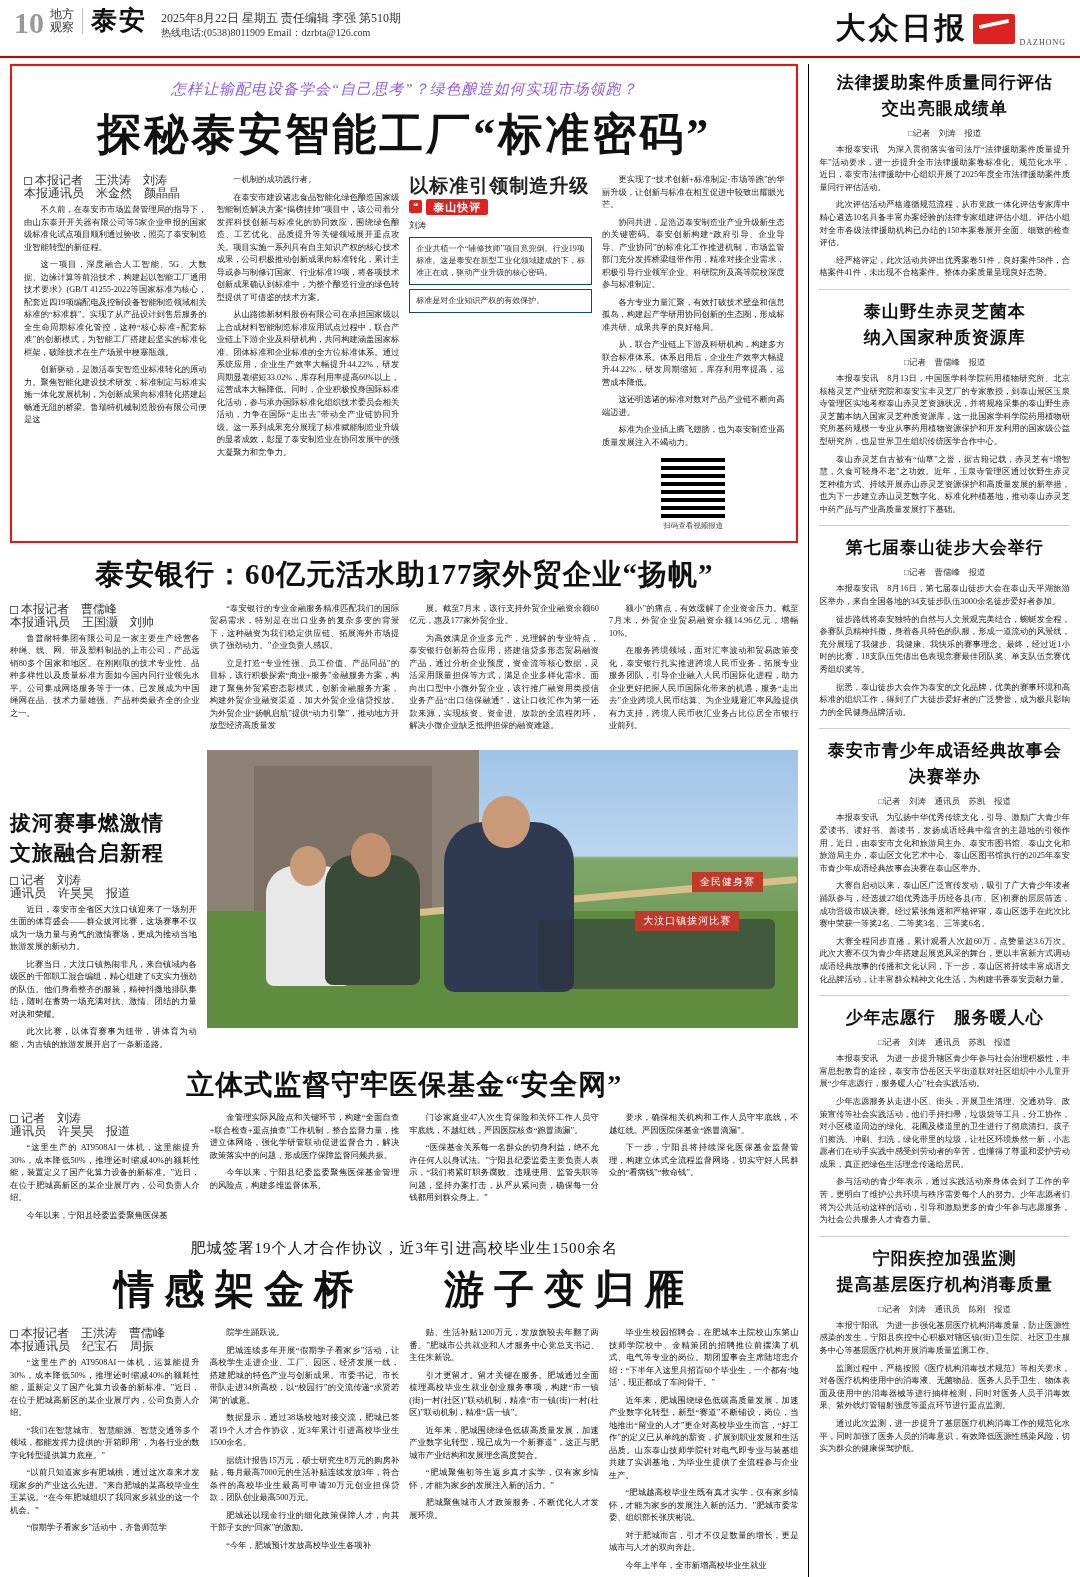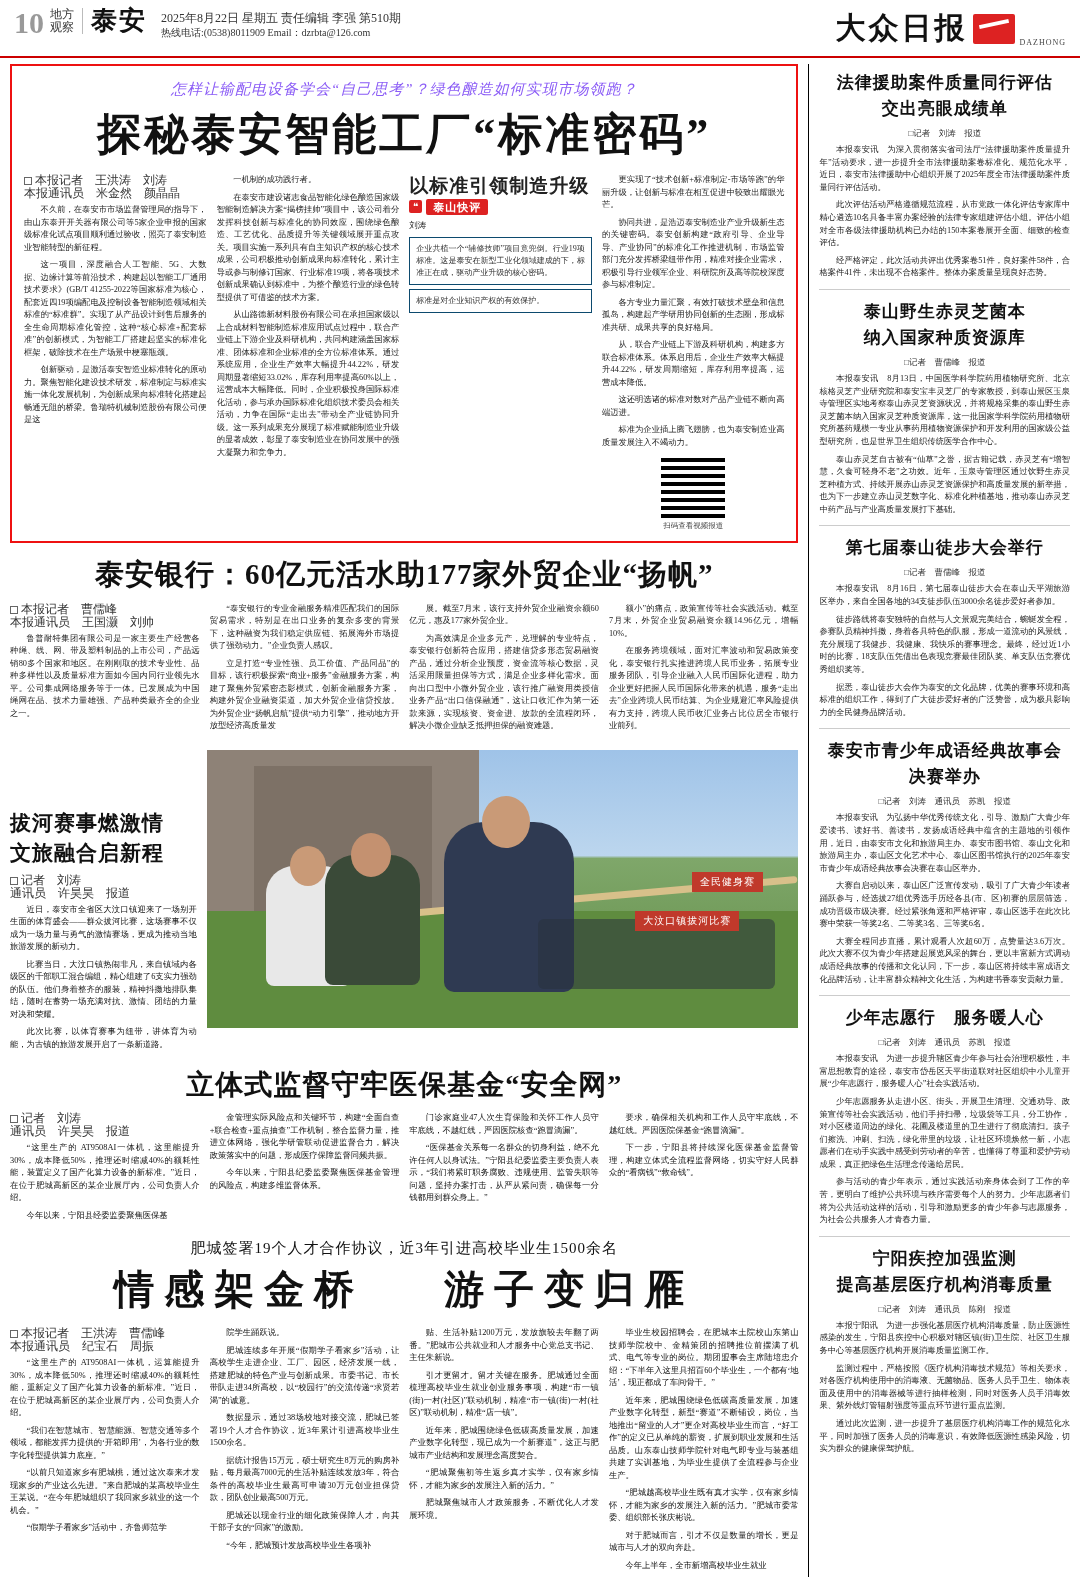--- a/index.html
+++ b/index.html
@@ -172,21 +172,21 @@
         </div>
         <div class="col" style="width:25%">
           <p>“泰安银行的专业金融服务精准匹配我们的国际贸易需求，特别是在出口业务的复杂多变的背景下，这种融资为我们稳定供应链、拓展海外市场提供了强劲动力。”企业负责人感叹。</p>
           <p>立足打造“专业性强、员工价值、产品同品”的目标，该行积极探索“商业+服务”金融服务方案，构建了聚焦外贸紧密态影模式，创新金融服务方案，构建外贸企业融资渠道，加大外贸企业信贷投放。为外贸企业“扬帆启航”提供“动力引擎”，推动地方开放型经济高质量发</p>
         </div>
         <div class="col" style="width:25%">
           <p>展。截至7月末，该行支持外贸企业融资余额60亿元，惠及177家外贸企业。</p>
           <p>为高效满足企业多元产，兑理解的专业特点，泰安银行创新符合应用，搭建信贷多形态贸易融资产品，通过分析企业预度，资金流等核心数据，灵活采用限量担保等方式，满足企业多样化需求。面向出口型中小微外贸企业，该行推广融资用类授信业务产品“出口信保融通”，这让口收汇作为第一还款来源，实现核资、资金进、放款的全流程闭环，解决小微企业缺乏抵押担保的融资难题。</p>
         </div>
         <div class="col" style="width:25%">
-          <p>额小”的痛点，政策宣传等社会实践活动。截至7月末，外贸企业贸易融资余额14.96亿元，增幅10%。</p>
+          <p>额小”的痛点，有效缓解了企业资金压力。截至7月末，外贸企业贸易融资余额14.96亿元，增幅10%。</p>
           <p>在服务跨境领域，面对汇率波动和贸易政策变化，泰安银行扎实推进跨境人民币业务，拓展专业服务团队，引导企业融入人民币国际化进程，助力企业更好把握人民币国际化带来的机遇，服务“走出去”企业跨境人民币结算、为企业规避汇率风险提供有力支持，跨境人民币收汇业务占比位居全市银行业前列。</p>
         </div>
       </div>
 
       <div style="display:flex;gap:10px;margin-top:6px;">
         <div style="width:24%;padding-top:64px;">
           <div class="tug-title">
             <div>拔河赛事燃激情</div>
             <div>文旅融合启新程</div>
           </div>

